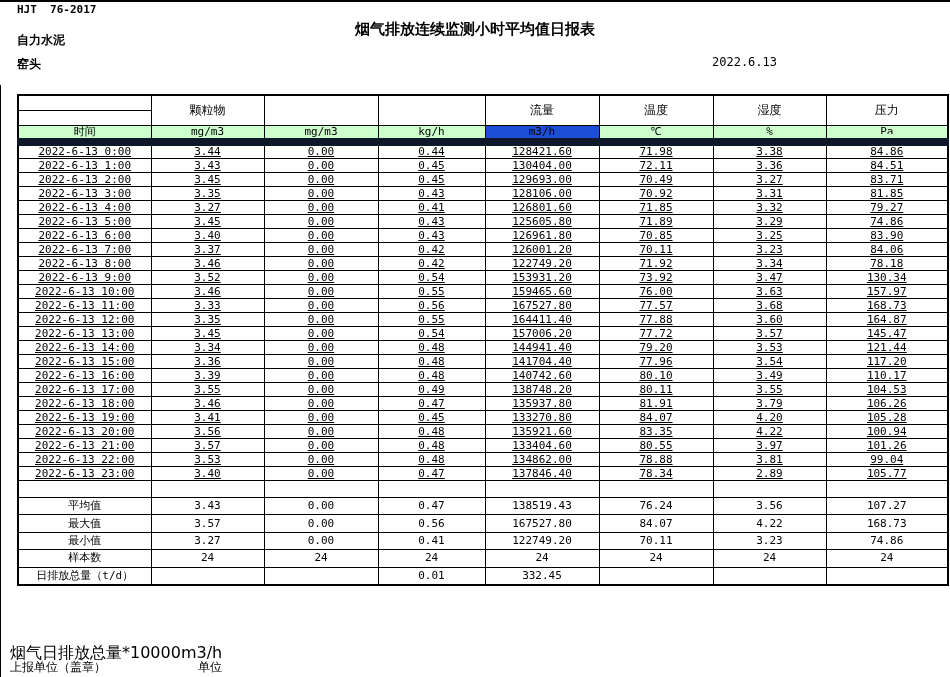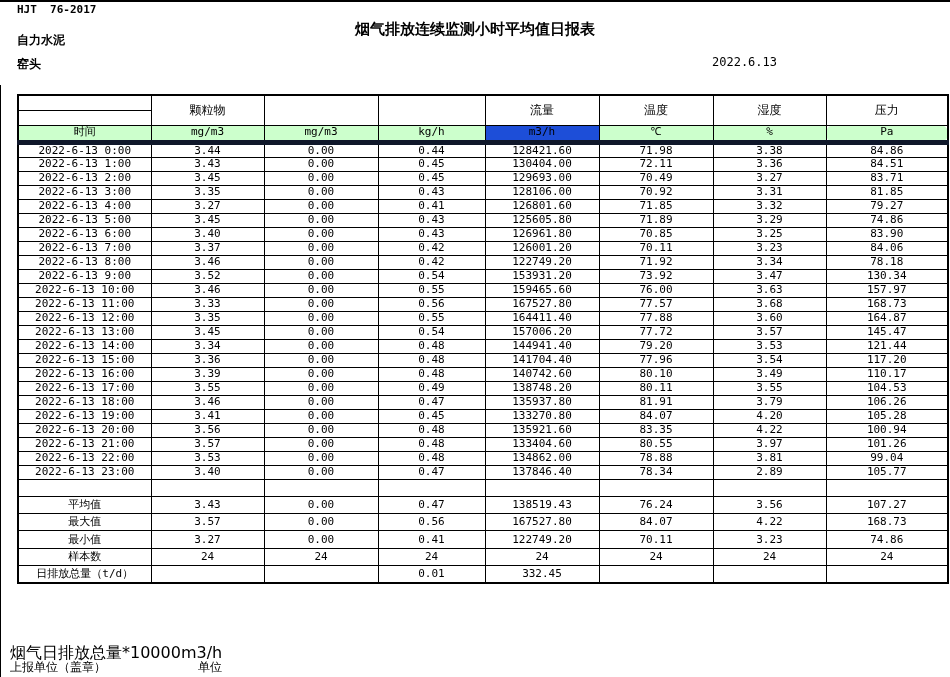--- a/index.html
+++ b/index.html
@@ -16,22 +16,22 @@
         font-family:"DejaVu Sans Mono","Liberation Mono",monospace;}
   table.report{position:absolute;left:17px;top:88px;width:930px;border-collapse:collapse;
         table-layout:fixed;border:2px solid #000;margin-top:6px;}
   table.report td{border:1px solid #000;text-align:center;vertical-align:middle;padding:0;
         font-size:11px;line-height:1.1;overflow:hidden;white-space:nowrap;
         font-family:"DejaVu Sans Mono","Liberation Mono",monospace;}
   tr.h1a td, tr.h1b td{font-size:12px;}
   tr.h1a{height:15px;}
   tr.h1b{height:15px;}
   tr.unit-row{height:17px;}
-  tr.unit-row td{border-bottom:5px solid #0f172a;font-size:11px;}
-  tr.data-row{height:14px;}
+  tr.unit-row td{border-bottom:8px solid #0f172a;font-size:11px;}
+  tr.data-row{height:14px;text-decoration:underline;}
   tr.spacer-row{height:17px;}
   tr.summary-row{height:17.4px;}
   .foot1{position:absolute;left:10px;top:643px;font-size:16px;}
   .foot2{position:absolute;left:10px;top:659px;font-size:12px;}
   .foot3{position:absolute;left:185px;top:659px;font-size:12px;margin-left:13px;}
 </style>
 </head>
 <body>
 
 <div class="page">

